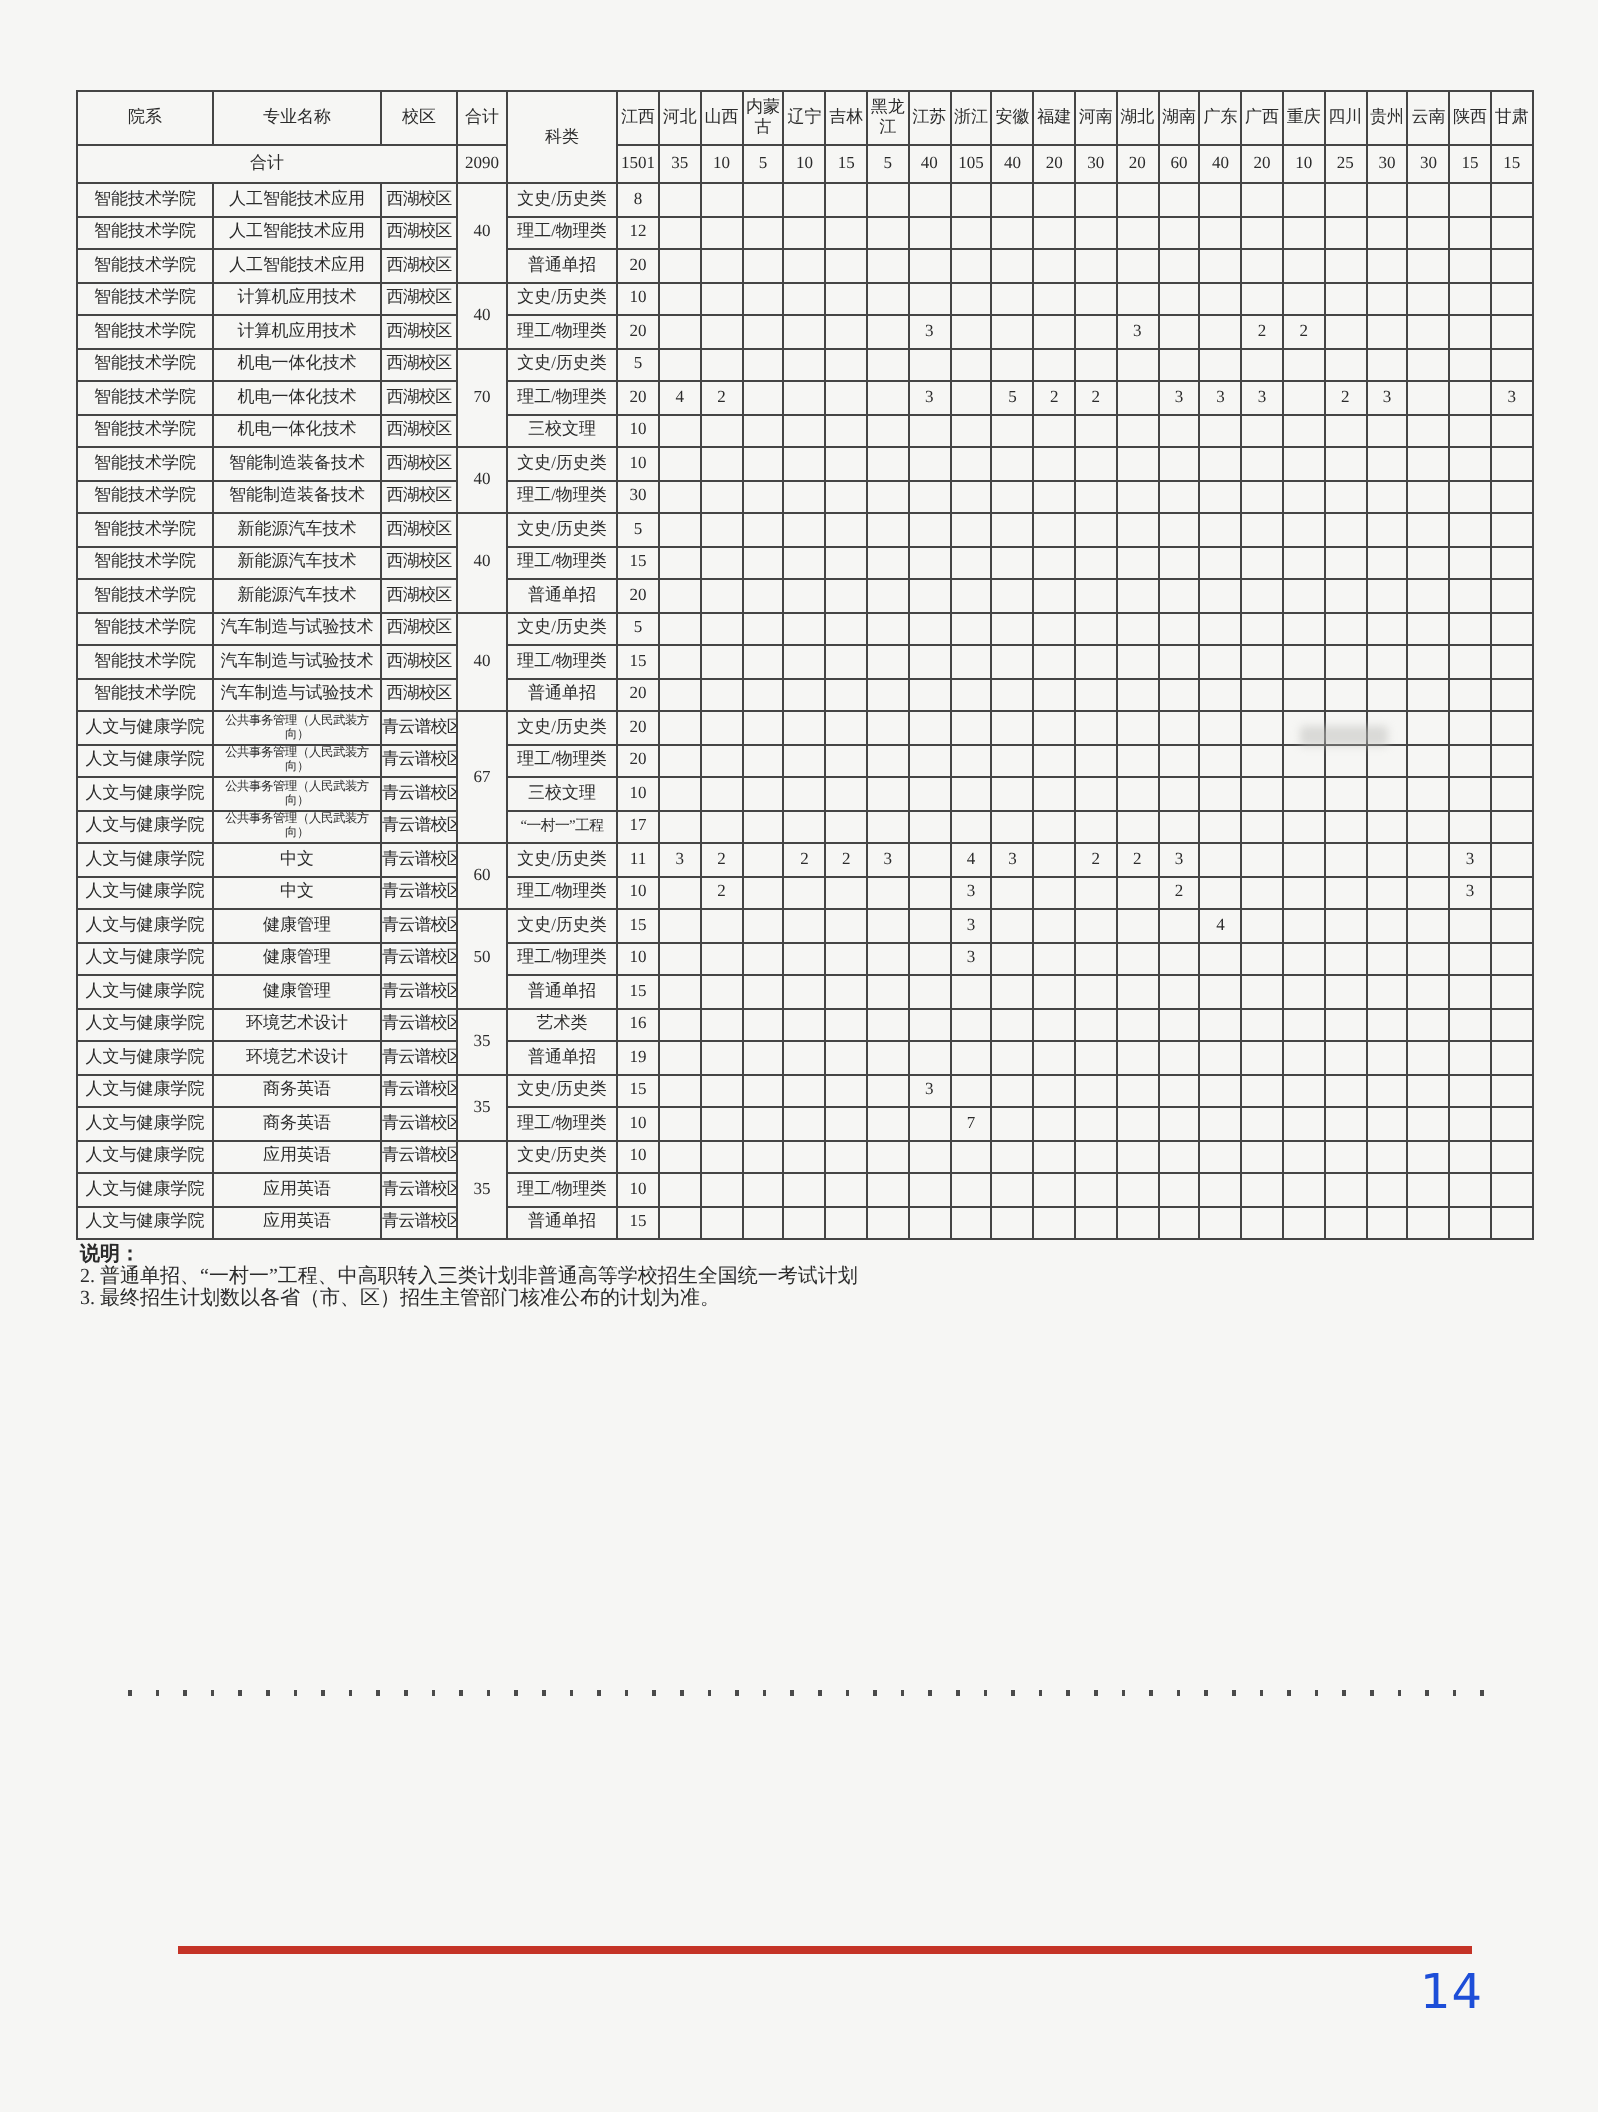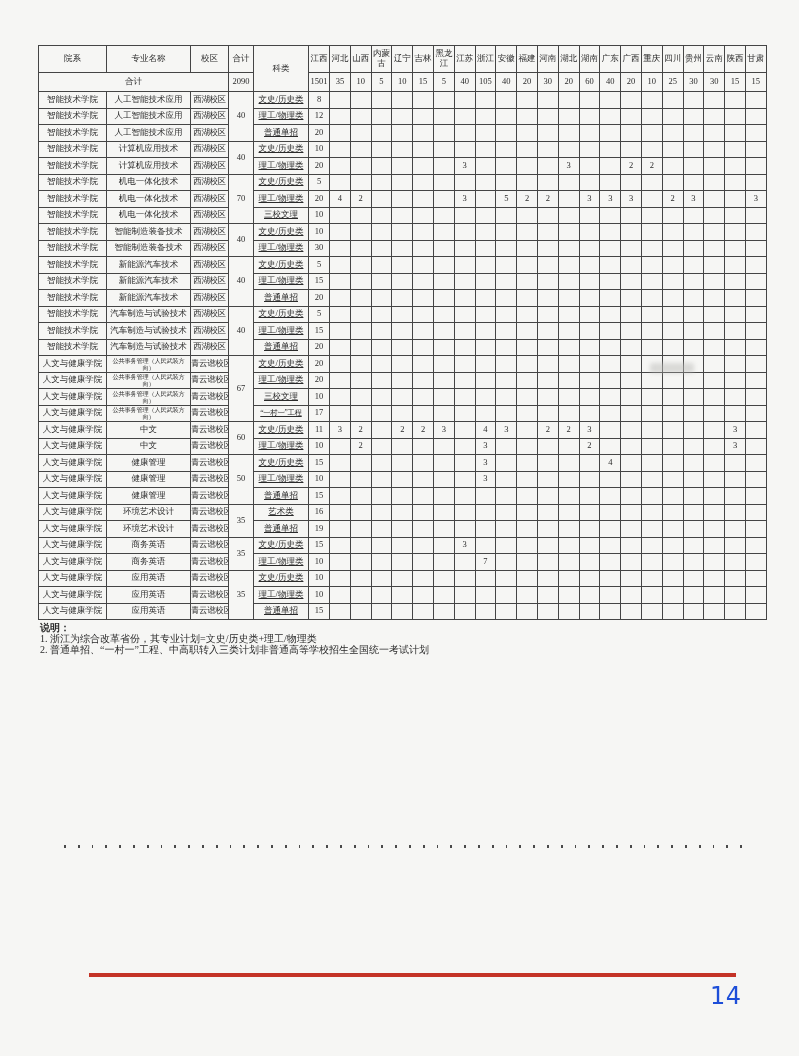--- a/index.html
+++ b/index.html
@@ -16,21 +16,21 @@
   table.plan th, table.plan td {
     border:1px solid #454545; text-align:center; vertical-align:middle;
     font-weight:normal; font-size:8.5px; line-height:1.15; padding:0;
     overflow:hidden; color:#2b2b2b;
   }
   thead tr.hdr { height:27px; }
   thead tr.sum { height:19px; }
   tbody tr { height:16.5px; }
   td.major.small { font-size:6.2px; letter-spacing:-0.2px; }
   td.campus { font-size:7.8px; letter-spacing:-0.4px; white-space:nowrap; }
-  td.category { white-space:nowrap;text-decoration:underline; }
+  td.category { white-space:nowrap; }
   td.category.small { font-size:7.4px; letter-spacing:-0.3px; }
   th.prov { font-size:8.3px; line-height:1.1; padding:0 1px; }
   .notes {
     position:absolute; left:40px; top:622px; width:700px;
     font-size:10px; line-height:11px; color:#2b2b2b;
   }
   .notes .nt { font-weight:bold; }
   .ink-smudge {
     position:absolute; left:650px; top:363px; width:44px; height:10px;
     background:#bdbdba; opacity:0.5; filter:blur(2px); border-radius:2px;
@@ -1051,22 +1051,22 @@
           <td></td>
         </tr>
       </tbody>
   </table>
 
   <div class="ink-smudge"></div>
 
   <div class="notes">
     <div class="nt">说明：</div>
     <div>
-        <div>1. 浙江为综合改革省份，其专业计划=文史/历史类+理工/物理类</div>
         <div>2. 普通单招、“一村一”工程、中高职转入三类计划非普通高等学校招生全国统一考试计划</div>
+        <div>3. 最终招生计划数以各省（市、区）招生主管部门核准公布的计划为准。</div>
       </div>
   </div>
 
   <div class="dotted-separator"></div>
 
   <div class="red-divider"></div>
 
   <div class="page-number">14</div>
 
 </div>

